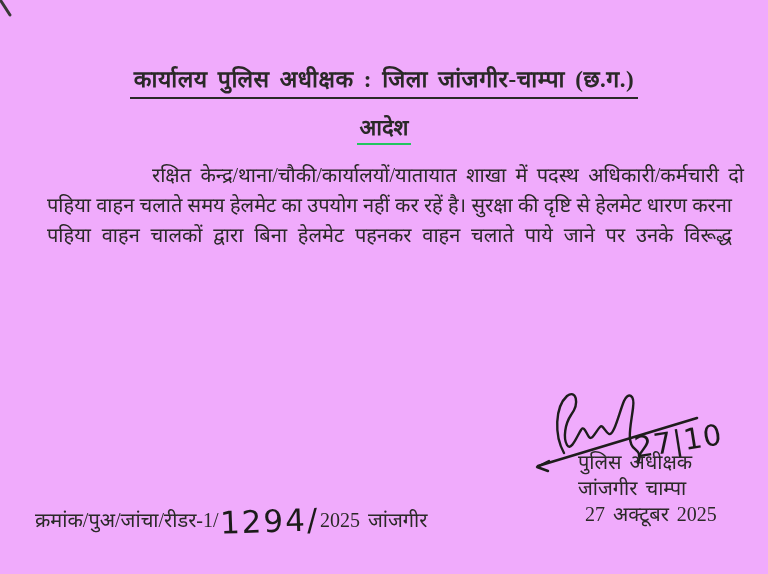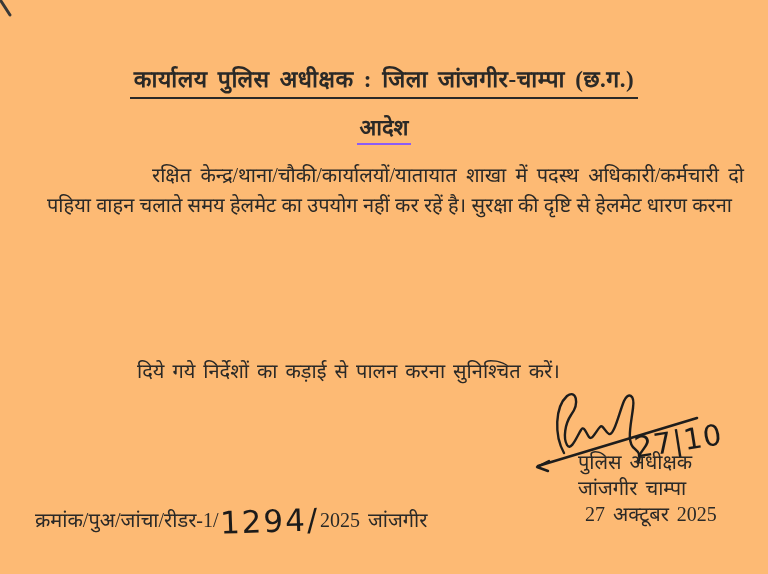--- a/index.html
+++ b/index.html
@@ -5,21 +5,21 @@
   html, body {
     margin: 0;
     padding: 0;
     background: #e8e8e8;
     font-family: "Liberation Serif", "DejaVu Serif", serif;
   }
   .page {
     position: relative;
     width: 768px;
     height: 574px;
-    background: #fdba74;
+    background: #f0abfc;
     color: #2a2927;
     overflow: hidden;
     box-shadow: 0 0 4px rgba(0,0,0,0.15);
   }
   
   .corner-mark {
     position: absolute;
     left: 0;
     top: 0;
     width: 16px;
@@ -46,21 +46,21 @@
     position: absolute;
     top: 111px;
     left: 0;
     width: 768px;
     text-align: center;
   }
   .order-title {
     display: inline-block;
     font-size: 22px;
     font-weight: bold;
-    border-bottom: 2px solid #8b5cf6;
+    border-bottom: 2px solid #22c55e;
     padding: 0 2px 2px 2px;
   }
   
   .body-para {
     position: absolute;
     left: 35px;
     top: 160px;
     width: 697px;
     font-size: 20px;
   }
@@ -150,23 +150,23 @@
     <span class="office-header">कार्यालय पुलिस अधीक्षक : जिला जांजगीर-चाम्पा (छ.ग.)</span>
   </div>
 
   <div class="order-title-wrap">
     <span class="order-title">आदेश</span>
   </div>
 
   <div class="body-para">
     <div class="body-line first">रक्षित केन्द्र/थाना/चौकी/कार्यालयों/यातायात शाखा में पदस्थ अधिकारी/कर्मचारी दो</div>
     <div class="body-line">पहिया वाहन चलाते समय हेलमेट का उपयोग नहीं कर रहें है। सुरक्षा की दृष्टि से हेलमेट धारण करना</div>
+    <div class="body-line">पहिया वाहन चालकों द्वारा बिना हेलमेट पहनकर वाहन चलाते पाये जाने पर उनके विरूद्ध</div>
   </div>
 
-  <div class="compliance-line">दिये गये निर्देशों का कड़ाई से पालन करना सुनिश्चित करें।</div>
 
   <svg class="signature-scrawl" viewBox="0 0 215 95">
     <path d="M44 70 C34 52 35 24 47 13 C56 6 60 20 51 32 C45 41 43 55 47 62 C51 69 57 53 61 47 C64 42 66 50 69 54 C72 58 76 48 80 44 C83 41 85 49 89 51 C94 53 99 30 104 18 C108 9 115 11 113 25 C111 42 106 60 115 66 C119 69 121 74 118 80" stroke="#1e1d1c" stroke-width="2.4" fill="none" stroke-linecap="round"></path>
     <path d="M18 83 L177 35" stroke="#1e1d1c" stroke-width="2.6" fill="none" stroke-linecap="round"></path>
     <path d="M29 78 L17 84 L28 88" stroke="#1e1d1c" stroke-width="2.4" fill="none" stroke-linecap="round" stroke-linejoin="round"></path>
   </svg>
 
   <div class="handwritten-date">27|10</div>
 
   <div class="signature-text-block">

